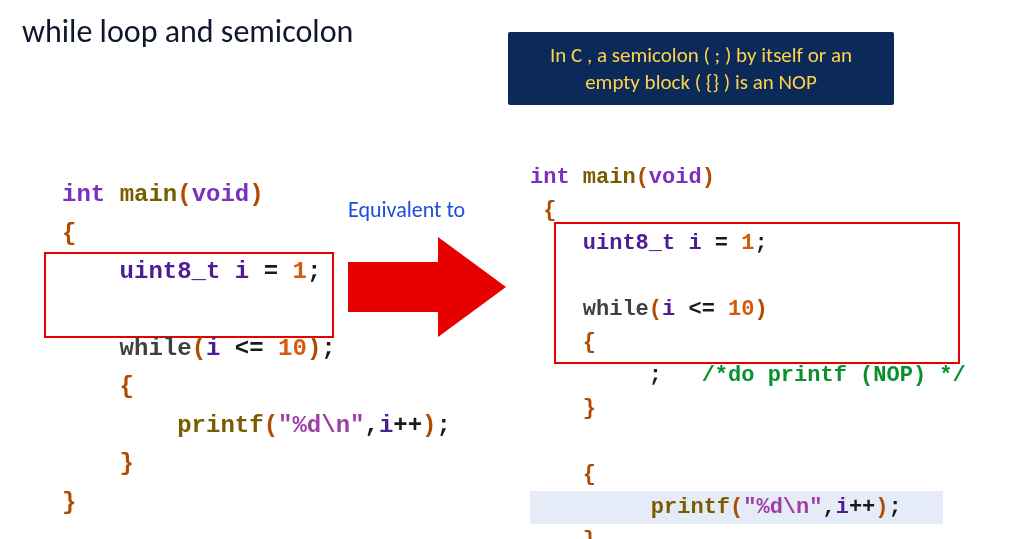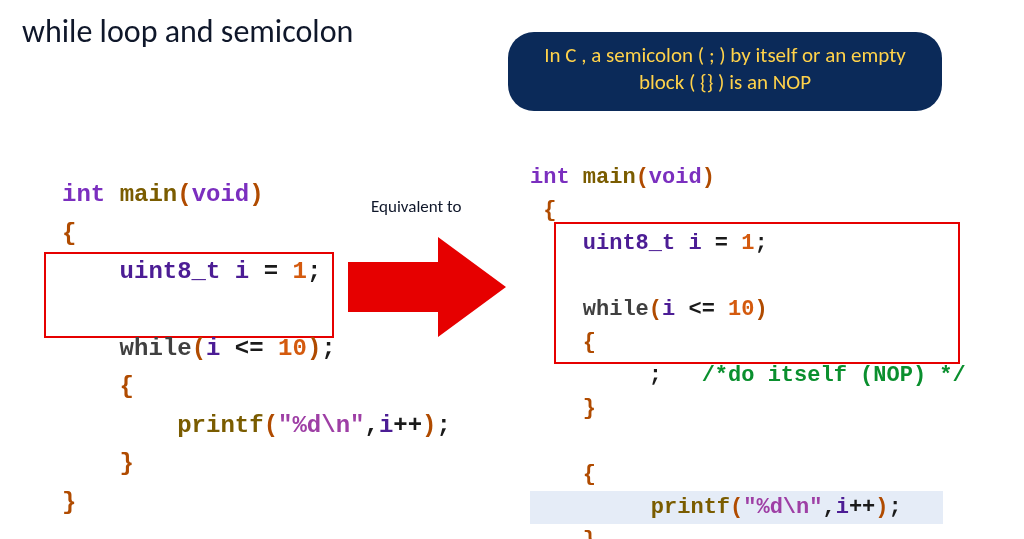--- a/index.html
+++ b/index.html
@@ -16,25 +16,25 @@
       top: 12px;
       left: 22px;
       font-size: 32px;
       color: #0f172a;
       font-weight: 400;
     }
     .callout {
       position: absolute;
       top: 32px;
       left: 508px;
-      width: 434px;
+      width: 386px;
       background: #0b2a59;
       color: #ffd24a;
-      border-radius: 26px;
-      padding: 10px 22px 14px;
+      border-radius: 2px;
+      padding: 10px 22px 8px;
       text-align: center;
       font-size: 21px;
       line-height: 1.3;
     }
     .code-block {
       font-family: Consolas, 'Courier New', monospace;
       font-size: 24px;
       font-weight: bold;
       line-height: 1.6;
       white-space: pre;
@@ -51,23 +51,23 @@
     .ident { color: #4c1d95; }
     .op { color: #1a1a1a; }
     .punct { color: #1a1a1a; }
     .comment-nop { color: #0a8f2e; }
     .redbox { border: 2px solid #e60000; position: absolute; }
     .left-box { top: 252px; left: 44px; width: 290px; height: 86px; }
     .right-box { top: 222px; left: 554px; width: 406px; height: 142px; }
     .equiv-label {
       position: absolute;
       top: 196px;
-      left: 371px;
-      font-size: 17px;
-      color: #0f172a;
+      left: 348px;
+      font-size: 22px;
+      color: #1d4ed8;
     }
     .arrow {
       position: absolute;
       top: 232px;
       left: 348px;
       width: 160px;
       height: 110px;
     }
     .arrow svg { width: 100%; height: 100%; }
     .hl-line {
@@ -106,20 +106,20 @@
 <span class="paren-brace">}</span>
 </div>
 
 <div class="code-block code-right">
 <span class="kw-type">int</span> <span class="fn-name">main</span><span class="paren-brace">(</span><span class="kw-type">void</span><span class="paren-brace">)</span>
  <span class="paren-brace">{</span>
     <span class="ident">uint8_t</span> <span class="ident">i</span> <span class="op">=</span> <span class="num-lit">1</span><span class="punct">;</span>
 
     <span class="kw-flow">while</span><span class="paren-brace">(</span><span class="ident">i</span> <span class="op">&lt;=</span> <span class="num-lit">10</span><span class="paren-brace">)</span>
     <span class="paren-brace">{</span>
-         <span class="punct">;</span>   <span class="comment-nop">/*do itself (NOP) */</span>
+         <span class="punct">;</span>   <span class="comment-nop">/*do printf (NOP) */</span>
     <span class="paren-brace">}</span>
 
     <span class="paren-brace">{</span>
 <span class="hl-line">         <span class="fn-name">printf</span><span class="paren-brace">(</span><span class="str-lit">"%d\n"</span><span class="punct">,</span><span class="ident">i</span><span class="op">++</span><span class="paren-brace">)</span><span class="punct">;</span>   </span>
     <span class="paren-brace">}</span>
  
 </div>
 
 </body></html>

